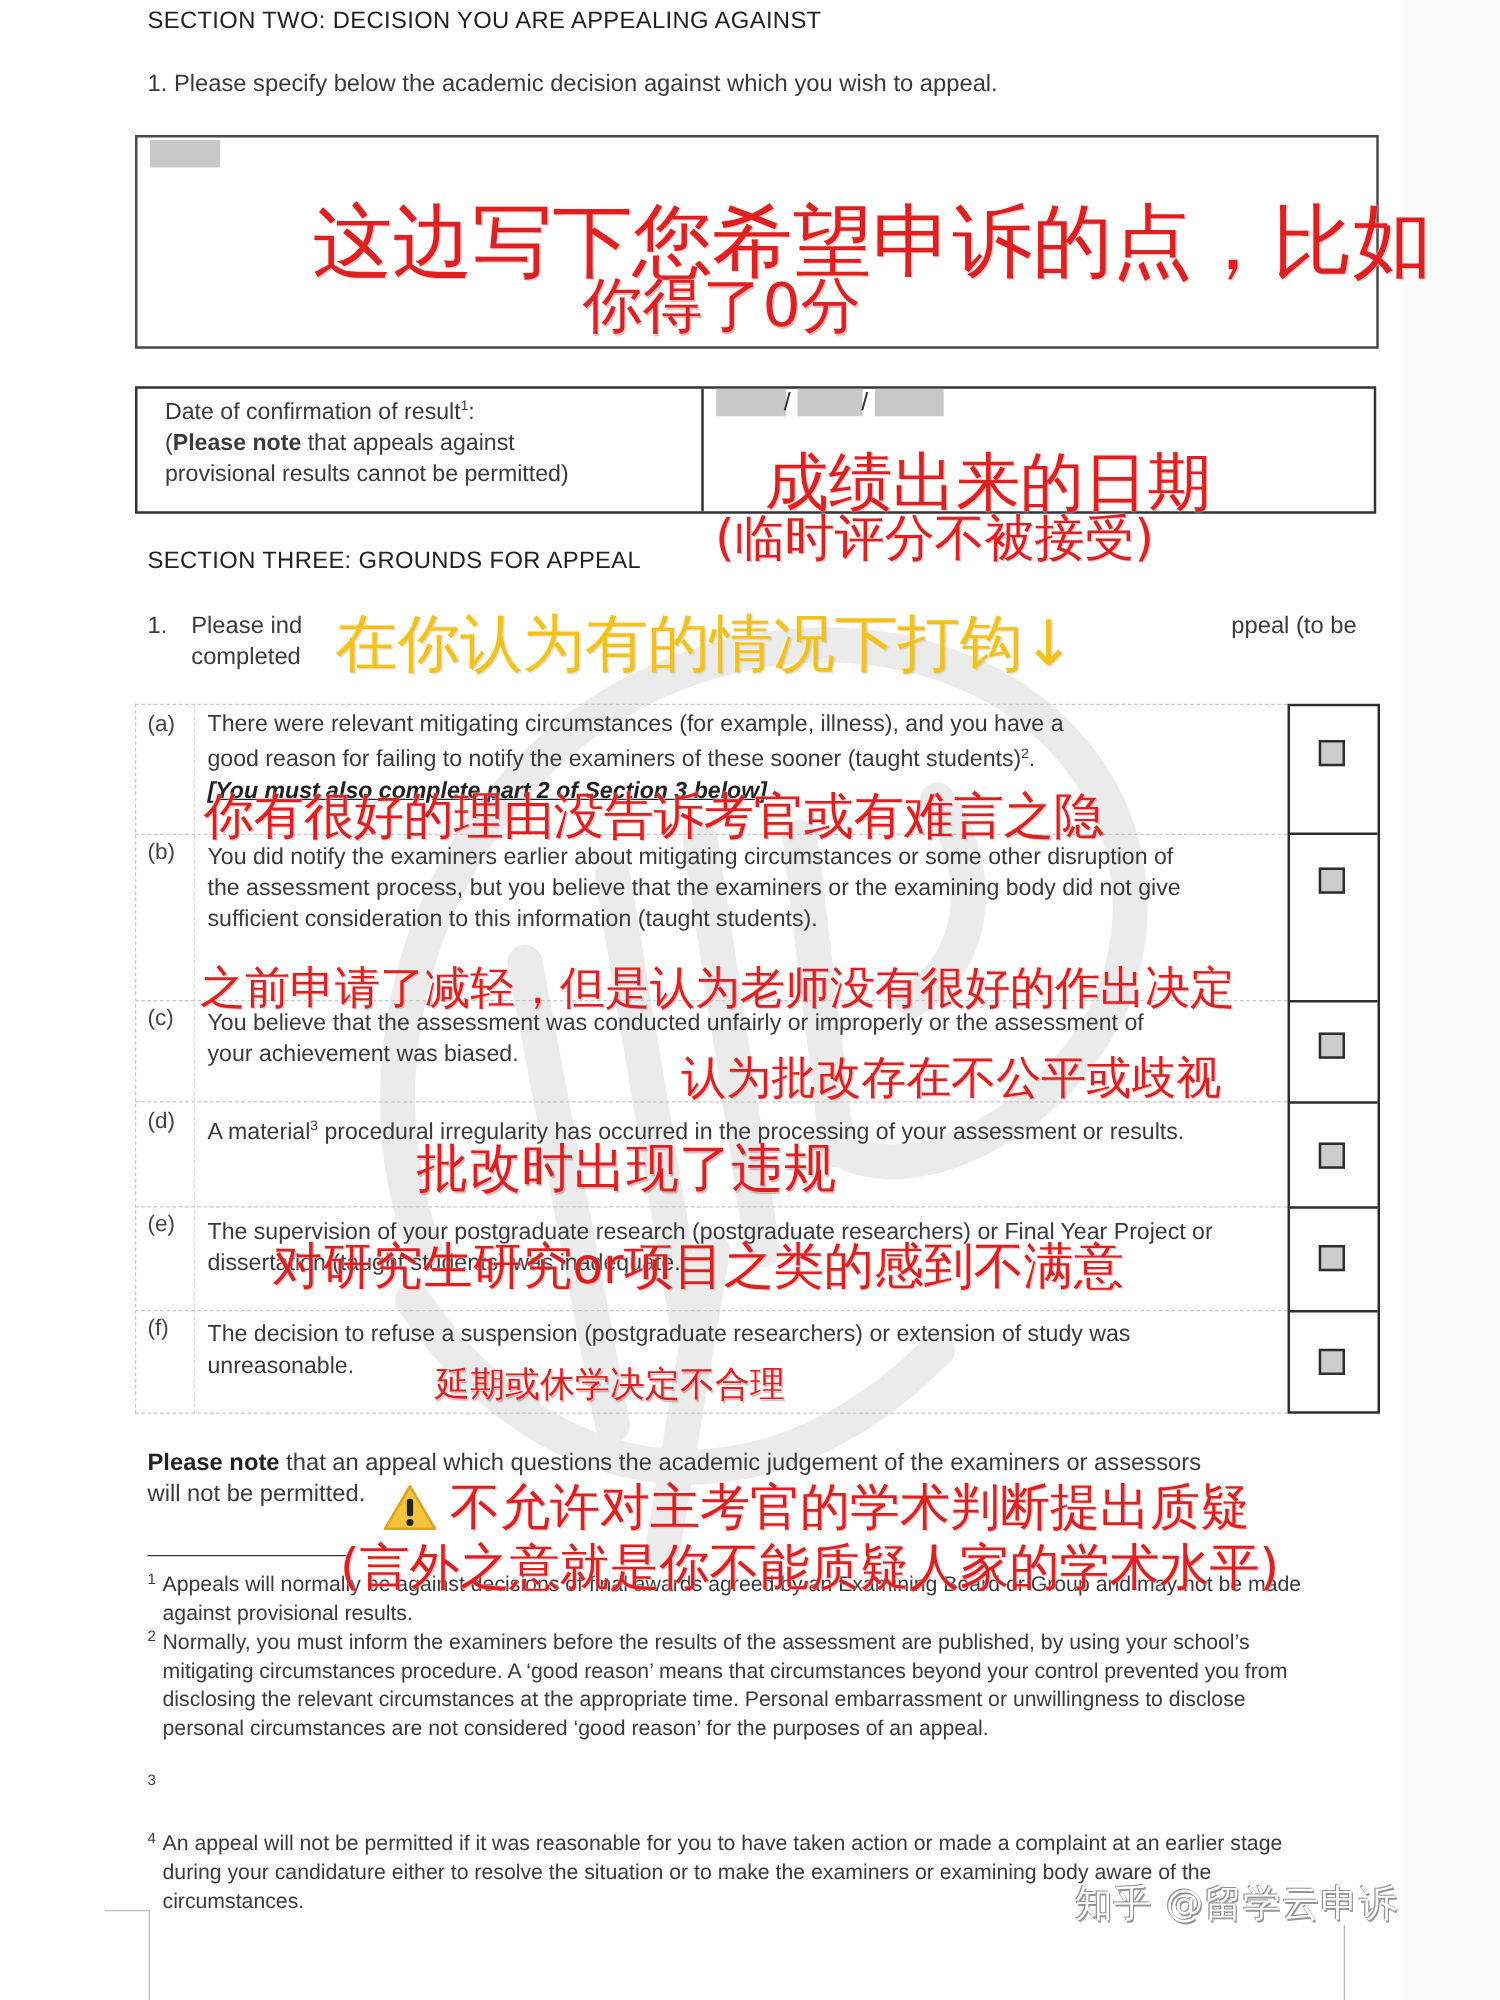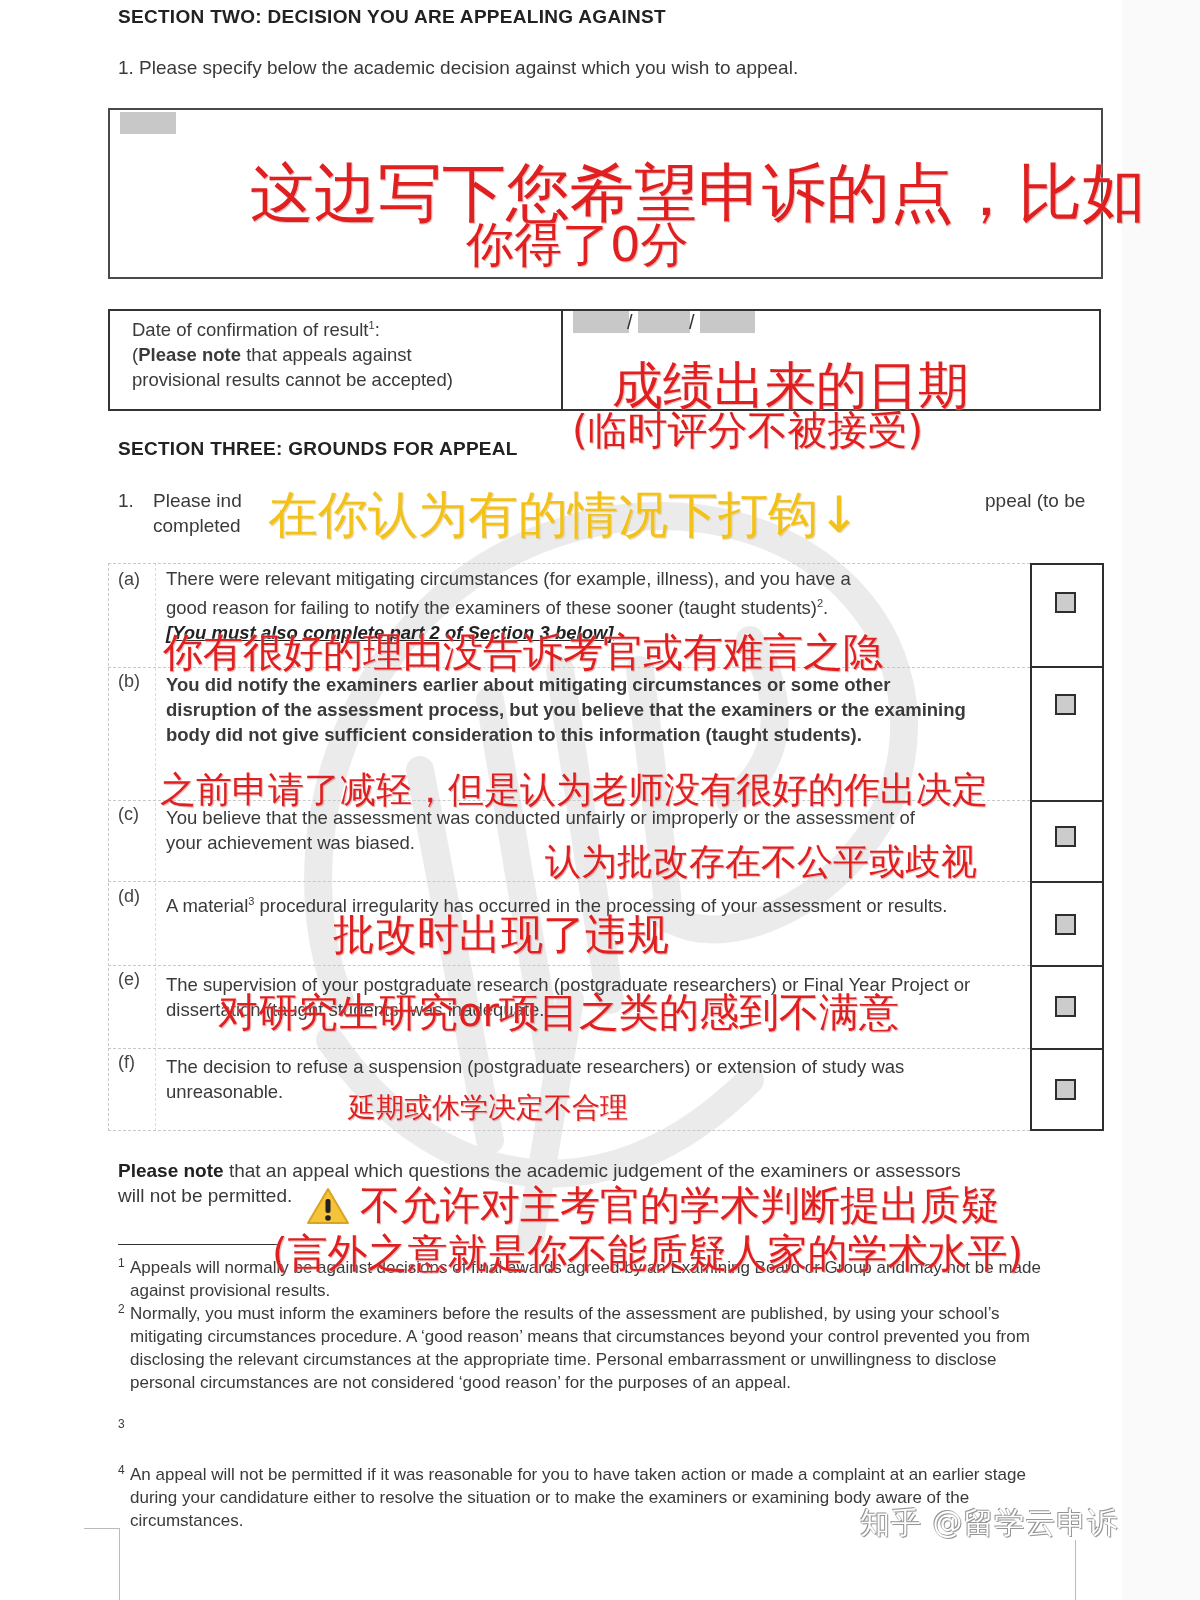--- a/index.html
+++ b/index.html
@@ -2,21 +2,21 @@
 <html><head>
 <meta charset="utf-8">
 <style>
   * { box-sizing: border-box; margin: 0; padding: 0; }
   html, body { width: 1200px; height: 1600px; background: #ffffff; overflow: hidden; }
   body { position: relative; font-family: "Liberation Sans", "DejaVu Sans", sans-serif; color: #333; }
 
   .right-strip { position: absolute; left: 1122px; top: 0; width: 78px; height: 1600px; background: #fafafa; }
 
   .abs { position: absolute; }
-  .heading { font-weight: bold; font-size: 19px; color: #222; letter-spacing: 0.3px; text-align: right; }
+  .heading { font-weight: normal; font-size: 19px; color: #222; letter-spacing: 0.3px; text-align: right; }
   .body-text { font-size: 19px; color: #3a3a3a; line-height: 25px; }
 
   
   .decision-box { position: absolute; left: 108px; top: 108px; width: 995px; height: 171px; border: 2px solid #4a4a4a; }
   .grey-field { position: absolute; background: #c8c8c8; }
 
   .date-table { position: absolute; left: 108px; top: 309px; width: 993px; height: 102px; border: 2px solid #333; display: flex; }
   .date-left { width: 441px; border-right: 2px solid #333; padding: 2px 10px; font-size: 18.5px; line-height: 25px; color: #3a3a3a; margin-left: 12px; }
   .date-right { flex: 1; position: relative; }
   .slash { position: absolute; top: 0; font-size: 20px; color: #333; }
@@ -77,21 +77,21 @@
 <div class="decision-box">
   <div class="grey-field" style="left:10px; top:2px; width:56px; height:22px;"></div>
 </div>
 <div class="anno-red" style="left:205px; top:150px; font-size:64px;margin-left:45px;">这边写下您希望申诉的点，比如</div>
 <div class="anno-red" style="left:466px; top:213px; font-size:48px;">你得了0分</div>
 
 <div class="date-table">
   <div class="date-left">
     <div><span>Date of confirmation of result</span><sup style="font-size:11px;">1</sup><span>:</span></div>
     <div><span>(</span><b>Please note</b><span> that appeals against</span></div>
-    <div>provisional results cannot be accepted)</div>
+    <div>provisional results cannot be permitted)</div>
   </div>
   <div class="date-right">
     <div class="grey-field" style="left:10px; top:0; width:56px; height:22px;"></div>
     <span class="slash" style="left:64px;">/</span>
     <div class="grey-field" style="left:75px; top:0; width:52px; height:22px;"></div>
     <span class="slash" style="left:126px;">/</span>
     <div class="grey-field" style="left:137px; top:0; width:55px; height:22px;"></div>
   </div>
 </div>
 <div class="anno-red" style="left:612px; top:352px; font-size:51px;">成绩出来的日期</div>
@@ -112,21 +112,21 @@
   <div class="g-row" style="top:0;"></div>
   <div class="g-letter" style="top:6px;">(a)</div>
   <div class="g-text" style="top:3px;">
     <div>There were relevant mitigating circumstances (for example, illness), and you have a</div>
     <div><span>good reason for failing to notify the examiners of these sooner (taught students)</span><sup style="font-size:11px;">2</sup><span>.</span></div>
     <div class="g-italic">[You must also complete part 2 of Section 3 below]</div>
   </div>
 
   <div class="g-row" style="top:104px;"></div>
   <div class="g-letter" style="top:108px;">(b)</div>
-  <div class="g-text" style="top:109px; width:800px;font-weight:bold;">You did notify the examiners earlier about mitigating circumstances or some other disruption of the assessment process, but you believe that the examiners or the examining body did not give sufficient consideration to this information (taught students).</div>
+  <div class="g-text" style="top:109px; width:800px;">You did notify the examiners earlier about mitigating circumstances or some other disruption of the assessment process, but you believe that the examiners or the examining body did not give sufficient consideration to this information (taught students).</div>
 
   <div class="g-row" style="top:237px;"></div>
   <div class="g-letter" style="top:241px;">(c)</div>
   <div class="g-text" style="top:242px; width:760px;">You believe that the assessment was conducted unfairly or improperly or the assessment of your achievement was biased.</div>
 
   <div class="g-row" style="top:318px;"></div>
   <div class="g-letter" style="top:323px;">(d)</div>
   <div class="g-text" style="top:326px; width:840px;"><span>A material</span><sup style="font-size:11px;">3</sup><span> procedural irregularity has occurred in the processing of your assessment or results.</span></div>
 
   <div class="g-row" style="top:402px;"></div>

